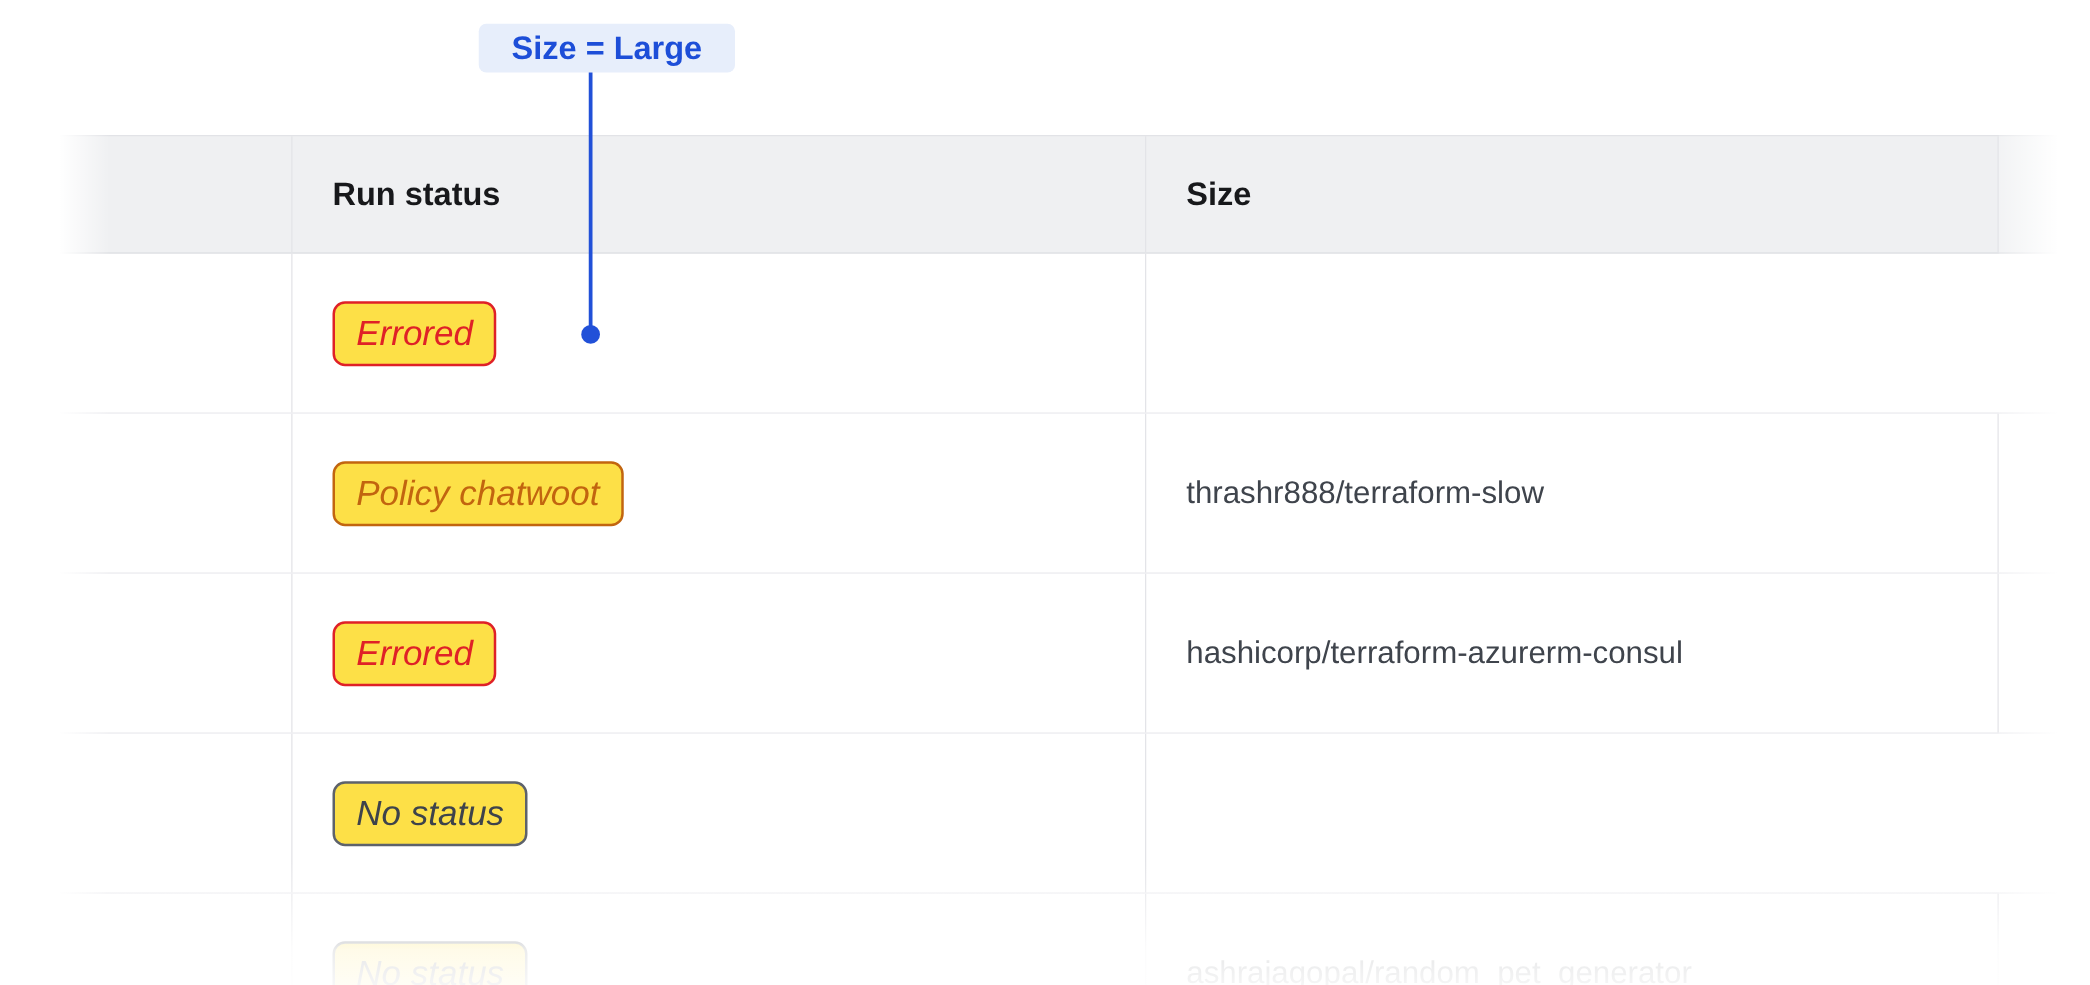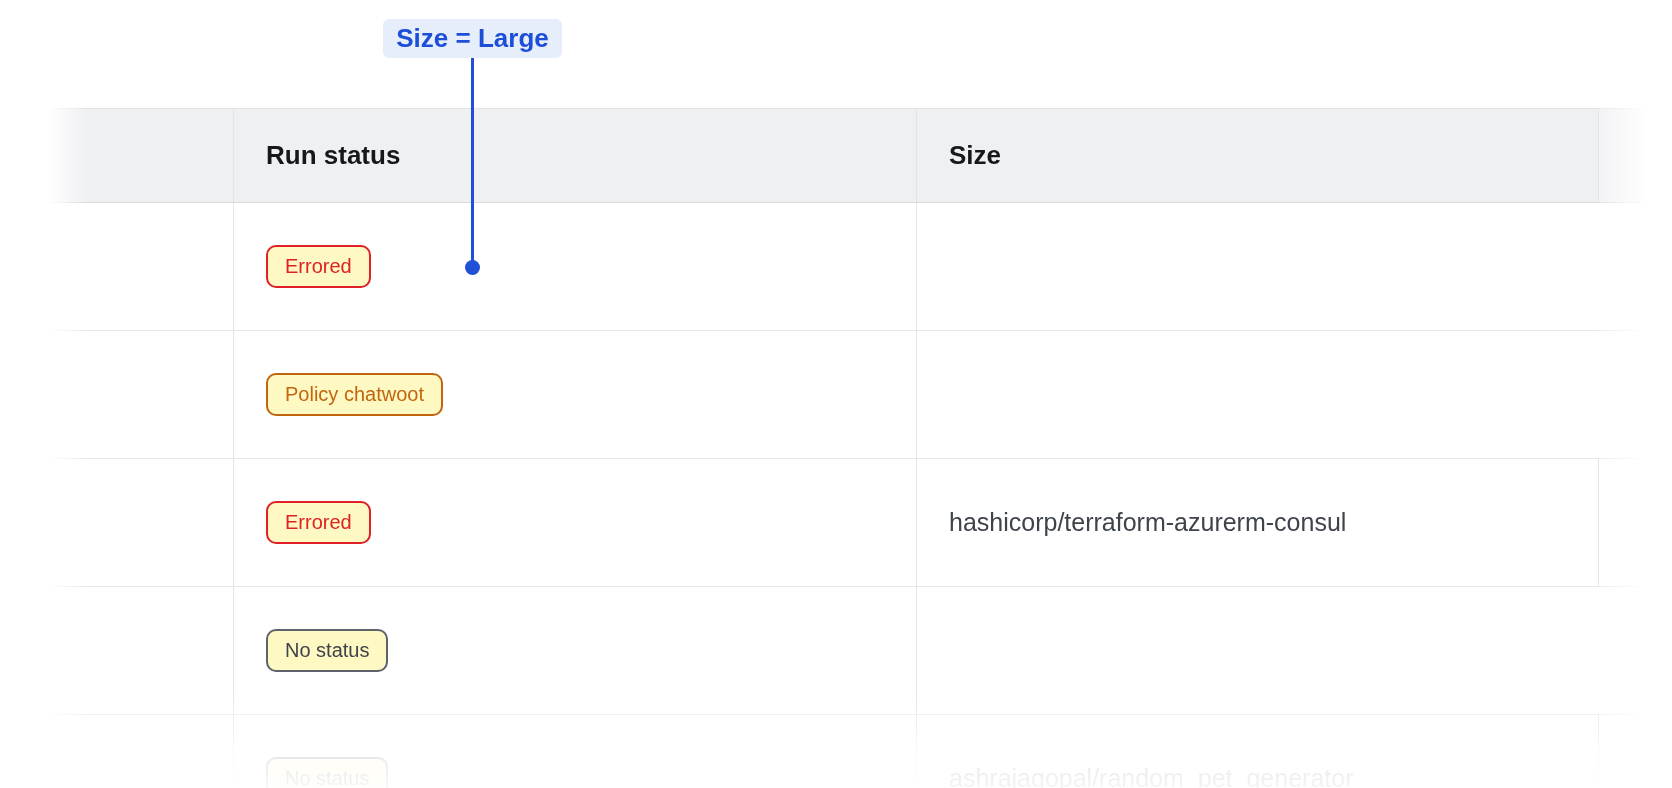--- a/index.html
+++ b/index.html
@@ -58,32 +58,33 @@
     white-space: nowrap;
   }
 
   
   .badge {
     display: inline-flex;
     align-items: center;
     padding: 8px 17px;
     border: 2px solid currentColor;
     border-radius: 10px;
-    font-size: 20px;
+    font-size: 28px;
     font-weight: 500;
     white-space: nowrap;
-    background: #fef9c3;
+    background: #fde047;
+    font-style: italic;
   }
 
   
   .callout {
     position: absolute;
     left: 383px;
     top: 19px;
-    width: 179px;
+    width: 205px;
     height: 39px;
     border-radius: 6px;
     display: flex;
     align-items: center;
     justify-content: center;
     font-size: 26px;
     font-weight: 600;
     z-index: 10;
   }
   .callout-line {
@@ -153,20 +154,23 @@
         <span class="badge" style="color: rgb(223, 33, 39); border-color: rgb(223, 33, 39);">Errored</span>
       </div>
       <div class="cell col-peek"></div>
     </div>
 
     <div class="body-row">
       <div class="cell col-gutter"></div>
       <div class="cell col-run">
         <span class="badge" style="color: rgb(194, 101, 15); border-color: rgb(194, 101, 15);">Policy chatwoot</span>
       </div>
+      <div class="cell col-repo">
+        <span class="repo-text">thrashr888/terraform-slow</span>
+      </div>
       <div class="cell col-peek"></div>
     </div>
 
     <div class="body-row">
       <div class="cell col-gutter"></div>
       <div class="cell col-run">
         <span class="badge" style="color: rgb(223, 33, 39); border-color: rgb(223, 33, 39);">Errored</span>
       </div>
       <div class="cell col-repo">
         <span class="repo-text">hashicorp/terraform-azurerm-consul</span>

